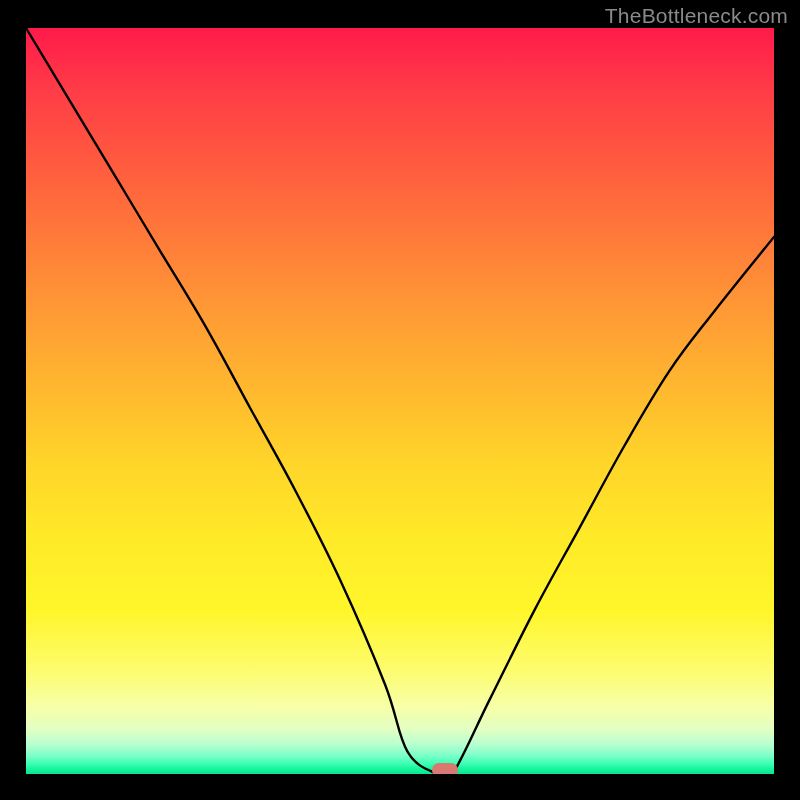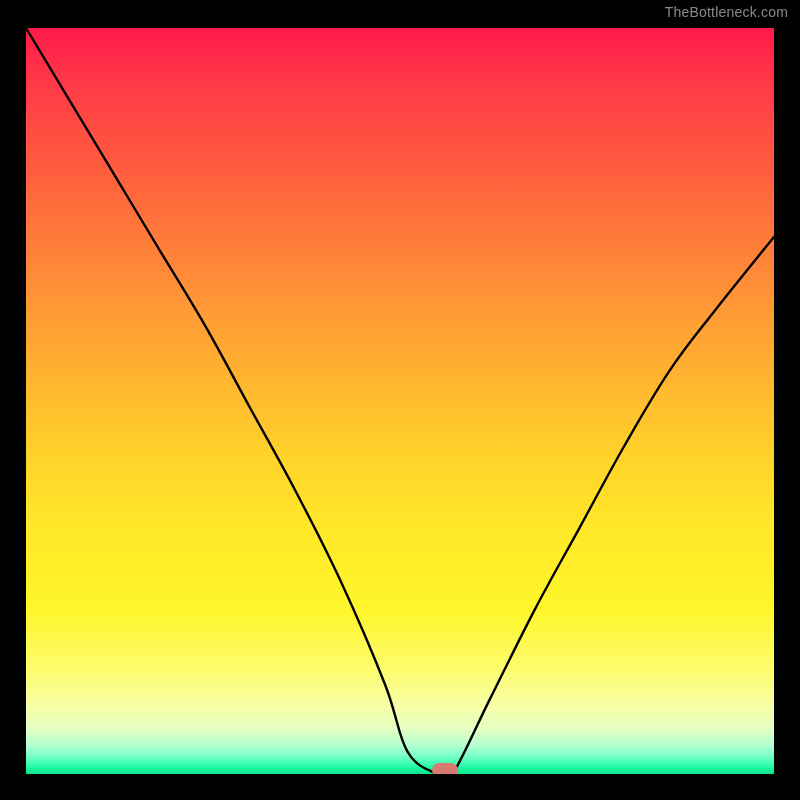--- a/index.html
+++ b/index.html
@@ -53,21 +53,21 @@
     height: 14px;
     border-radius: 7px;
     background: #d97a72;
     transform: translate(-50%, -50%);
   }
   .watermark {
     position: absolute;
     top: 4px;
     right: 12px;
     color: #8a8a8a;
-    font-size: 14px;
+    font-size: 21px;
     letter-spacing: 0.2px;
     text-align: center;
   }
 </style>
 </head>
 <body>
 
 <div class="frame">
   <div class="gradient"></div>
 

